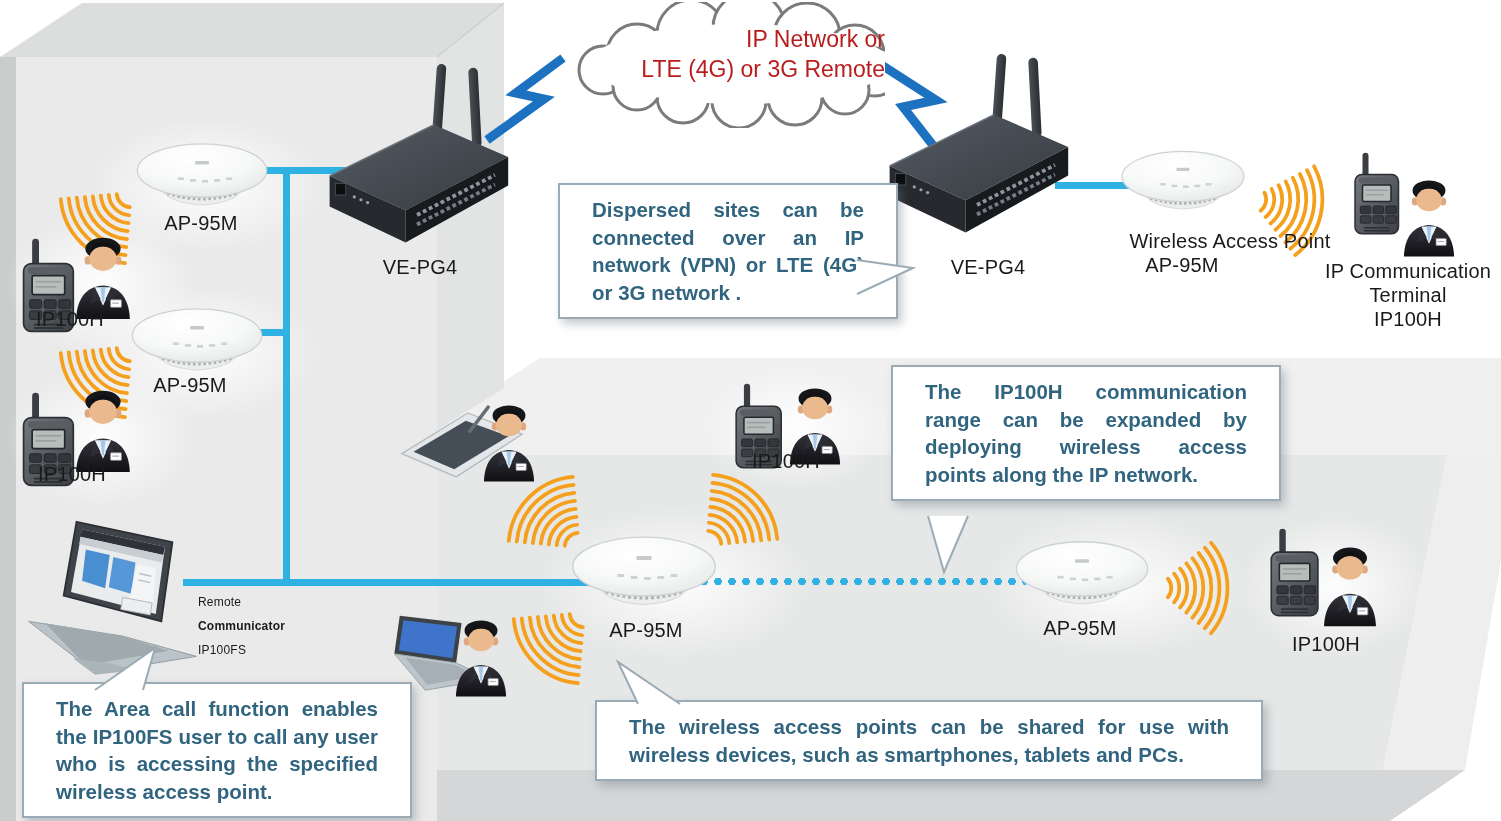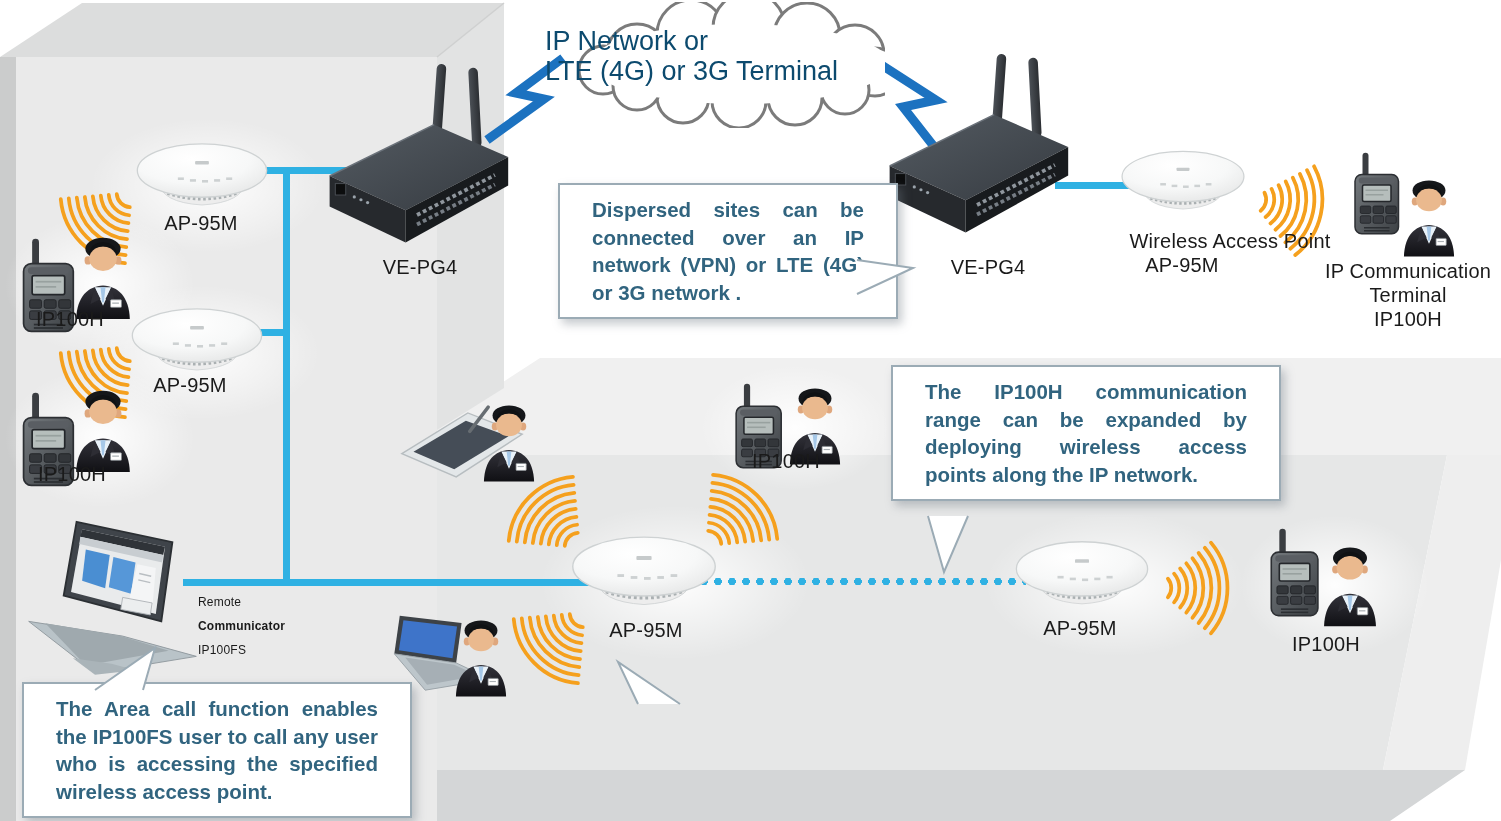--- a/index.html
+++ b/index.html
@@ -8,21 +8,21 @@
   .abs{position:absolute;}
   .poly{position:absolute;left:0;top:0;width:1501px;height:821px;pointer-events:none;}
   .glow{position:absolute;background:radial-gradient(ellipse closest-side,rgba(255,255,255,0.95),rgba(255,255,255,0));pointer-events:none;}
   .line{position:absolute;background:var(--link);}
   .dotline{position:absolute;height:9px;
     background-image:radial-gradient(circle 4px at 4px 50%,var(--link) 96%,transparent 100%);
     background-size:14px 9px;background-repeat:repeat-x;}
   .lbl{position:absolute;font-size:20px;color:var(--label-text);white-space:nowrap;
        transform:translateX(-50%);letter-spacing:0.2px;}
   .lbl-left{position:absolute;font-size:12px;color:var(--label-text);white-space:nowrap;letter-spacing:0.2px;}
-  .cloud-text{position:absolute;font-size:27px;font-weight:500;color:#0c4a6e;text-align:left;width:340px;}
+  .cloud-text{position:absolute;font-size:23px;font-weight:500;color:#b91c1c;text-align:right;width:340px;}
   .bubble{position:absolute;background:#fff;border:2px solid #9babb5;color:var(--bubble-text);
           font-weight:bold;font-size:20.5px;line-height:27.5px;text-align:justify;
           padding:11px 32px;box-shadow:4px 5px 9px rgba(110,120,130,0.4);}
   .tail{position:absolute;overflow:visible;}
   svg{display:block;}
 </style>
 </head>
 <body>
 
 <div class="stage">
@@ -202,21 +202,21 @@
         <circle cx="330" cy="70" r="24"></circle>
       <circle cx="300" cy="88" r="24"></circle>
         <circle cx="250" cy="96" r="27"></circle>
         <circle cx="194" cy="99" r="27"></circle>
       <circle cx="138" cy="95" r="26"></circle>
         <circle cx="92" cy="84" r="24"></circle>
     </g>
     <ellipse cx="195" cy="62" rx="150" ry="40" fill="#ffffff"></ellipse>
   </svg>
   <div class="cloud-text" style="left:545px;top:26px;">IP Network or</div>
-  <div class="cloud-text" style="left:545px;top:56px;">LTE (4G) or 3G Terminal</div>
+  <div class="cloud-text" style="left:545px;top:56px;">LTE (4G) or 3G Remote</div>
 
   <svg class="abs" style="left:52px;top:172px;transform:rotate(135deg);" width="100" height="100">
       <use href="#sym-waves"></use>
     </svg>
   <svg class="abs" style="left:52px;top:326px;transform:rotate(135deg);" width="100" height="100">
       <use href="#sym-waves"></use>
     </svg>
   <svg class="abs" style="left:500px;top:468px;transform:rotate(-135deg);" width="100" height="100">
       <use href="#sym-waves"></use>
     </svg>
@@ -318,20 +318,21 @@
   <div class="lbl" style="left:1408px;top:260px;">IP Communication</div>
   <div class="lbl" style="left:1408px;top:284px;">Terminal</div>
   <div class="lbl" style="left:1408px;top:308px;">IP100H</div>
   <div class="lbl-left" style="left:198px;top:595px;">Remote</div>
   <div class="lbl-left" style="left:198px;top:619px;font-weight:bold;">Communicator</div>
   <div class="lbl-left" style="left:198px;top:643px;">IP100FS</div>
 
   <div class="bubble" style="left:558px;top:183px;width:272px;">Dispersed sites can be connected over an IP network (VPN) or LTE (4G) or 3G network .</div>
   <div class="bubble" style="left:852px;top:365px;width:322px;margin-left:39px;">The IP100H communication range can be expanded by deploying wireless access points along the IP network.</div>
   <div class="bubble" style="left:22px;top:682px;width:322px;">The Area call function enables the IP100FS user to call any user who is accessing the specified wireless access point.</div>
+  <div class="bubble" style="left:595px;top:700px;width:600px;">The wireless access points can be shared for use with wireless devices, such as smartphones, tablets and PCs.</div>
 
   <svg class="tail" style="left:855px;top:248px;" width="64" height="52">
     <path d="M2,12 L58,20 L2,46" fill="#ffffff" stroke="#9babb5" stroke-width="2"></path>
   </svg>
   <svg class="tail" style="left:922px;top:514px;" width="56" height="64">
     <path d="M6,2 L22,58 L46,2" fill="#ffffff" stroke="#9babb5" stroke-width="2"></path>
   </svg>
   <svg class="tail" style="left:85px;top:638px;" width="116" height="56">
     <path d="M10,52 L70,10 L58,52" fill="#ffffff" stroke="#9babb5" stroke-width="2"></path>
   </svg>

